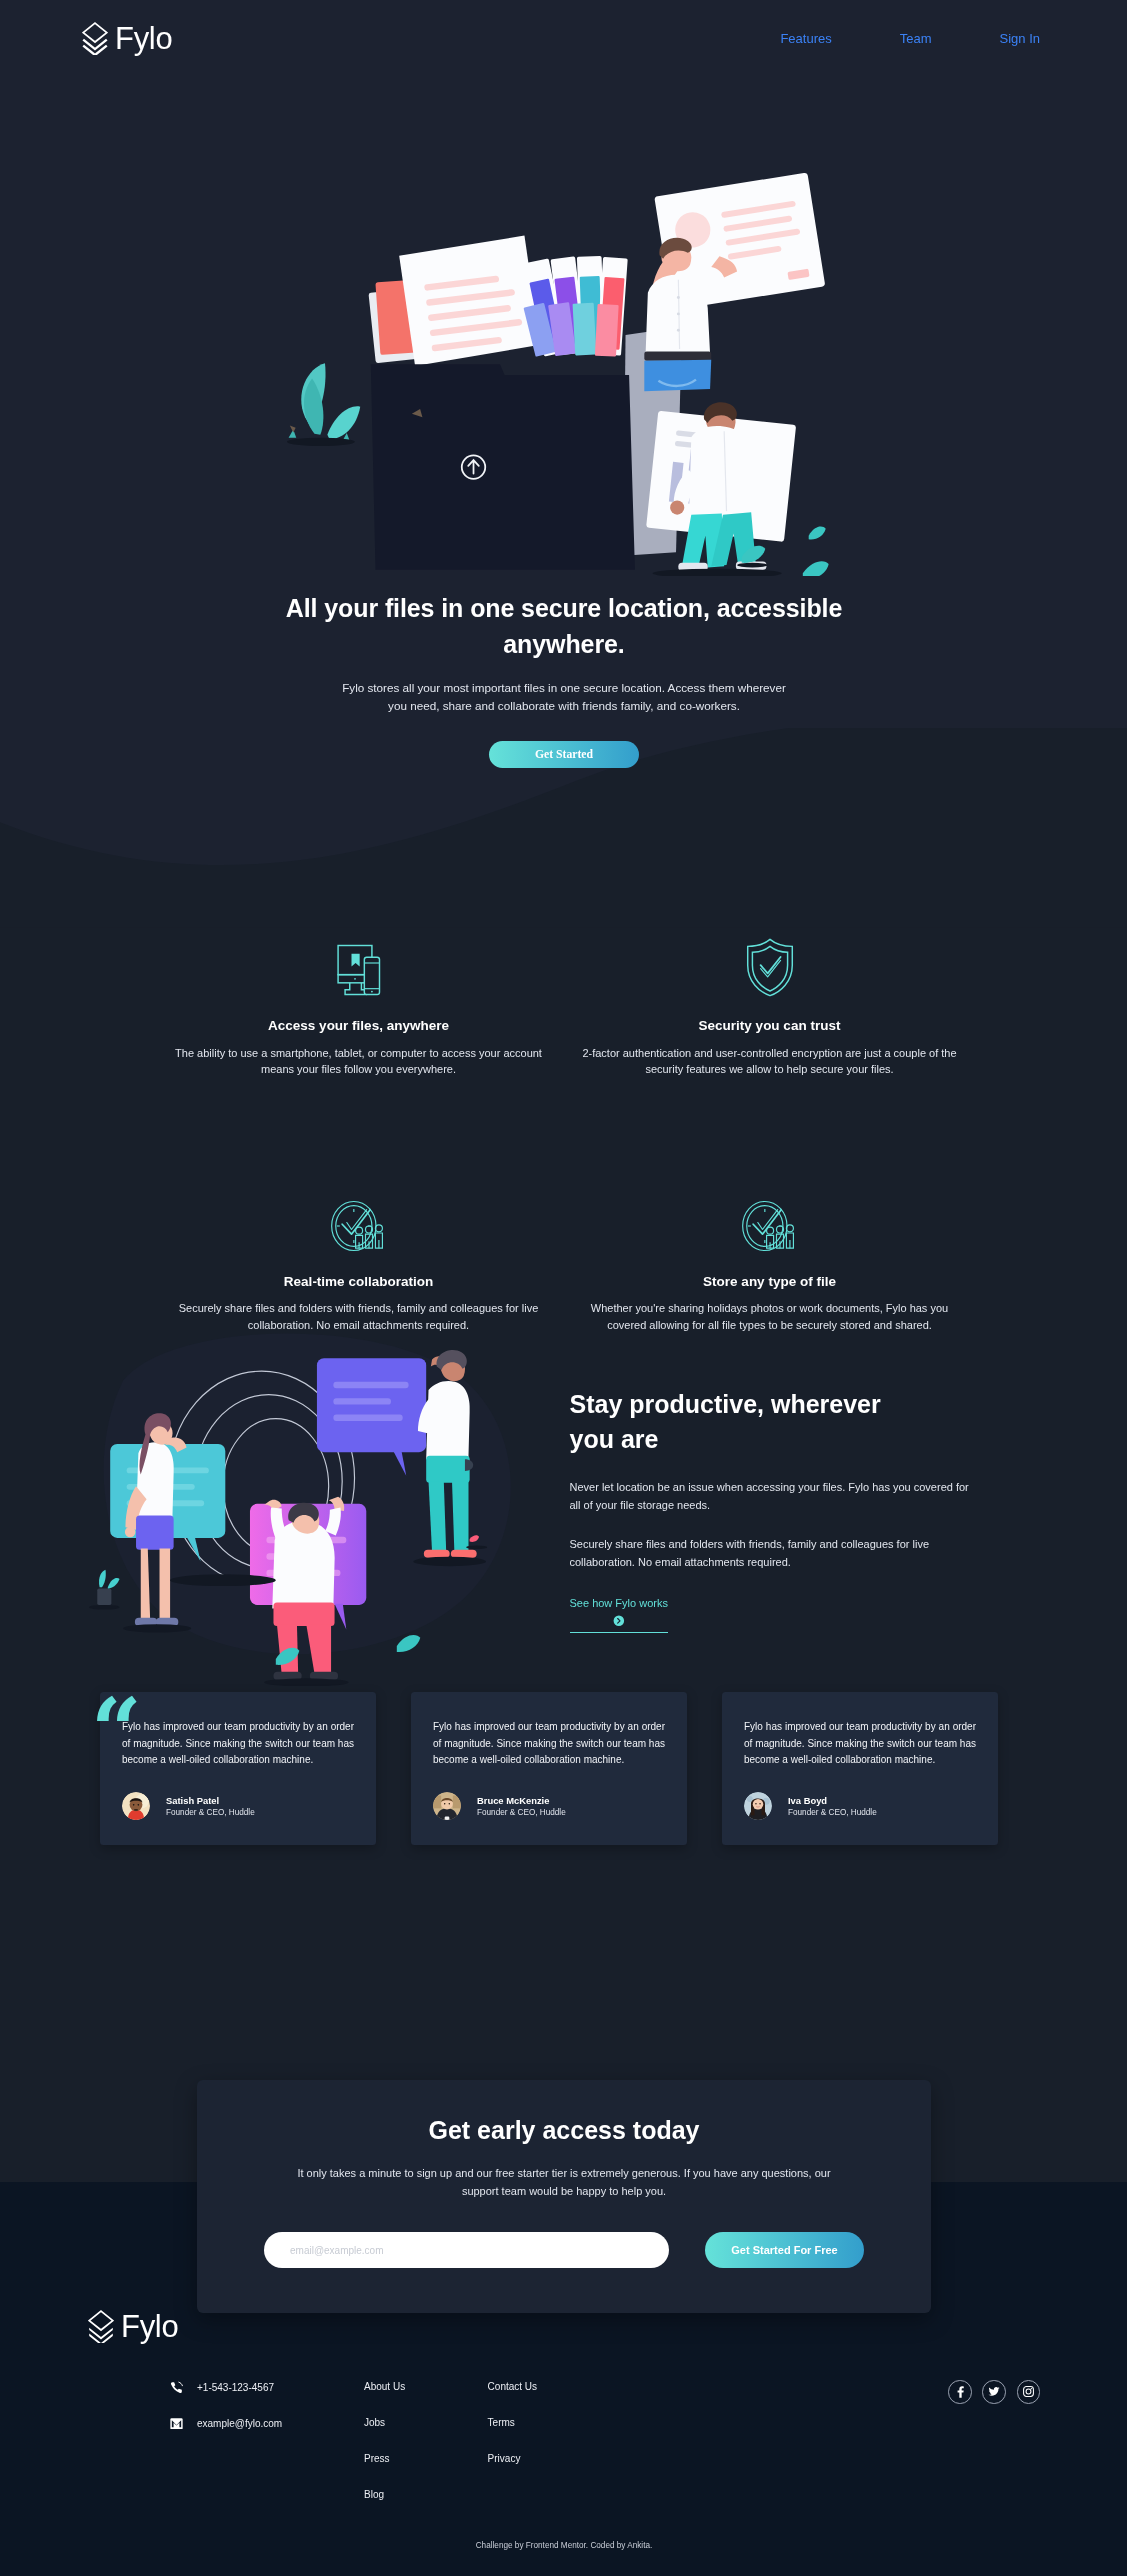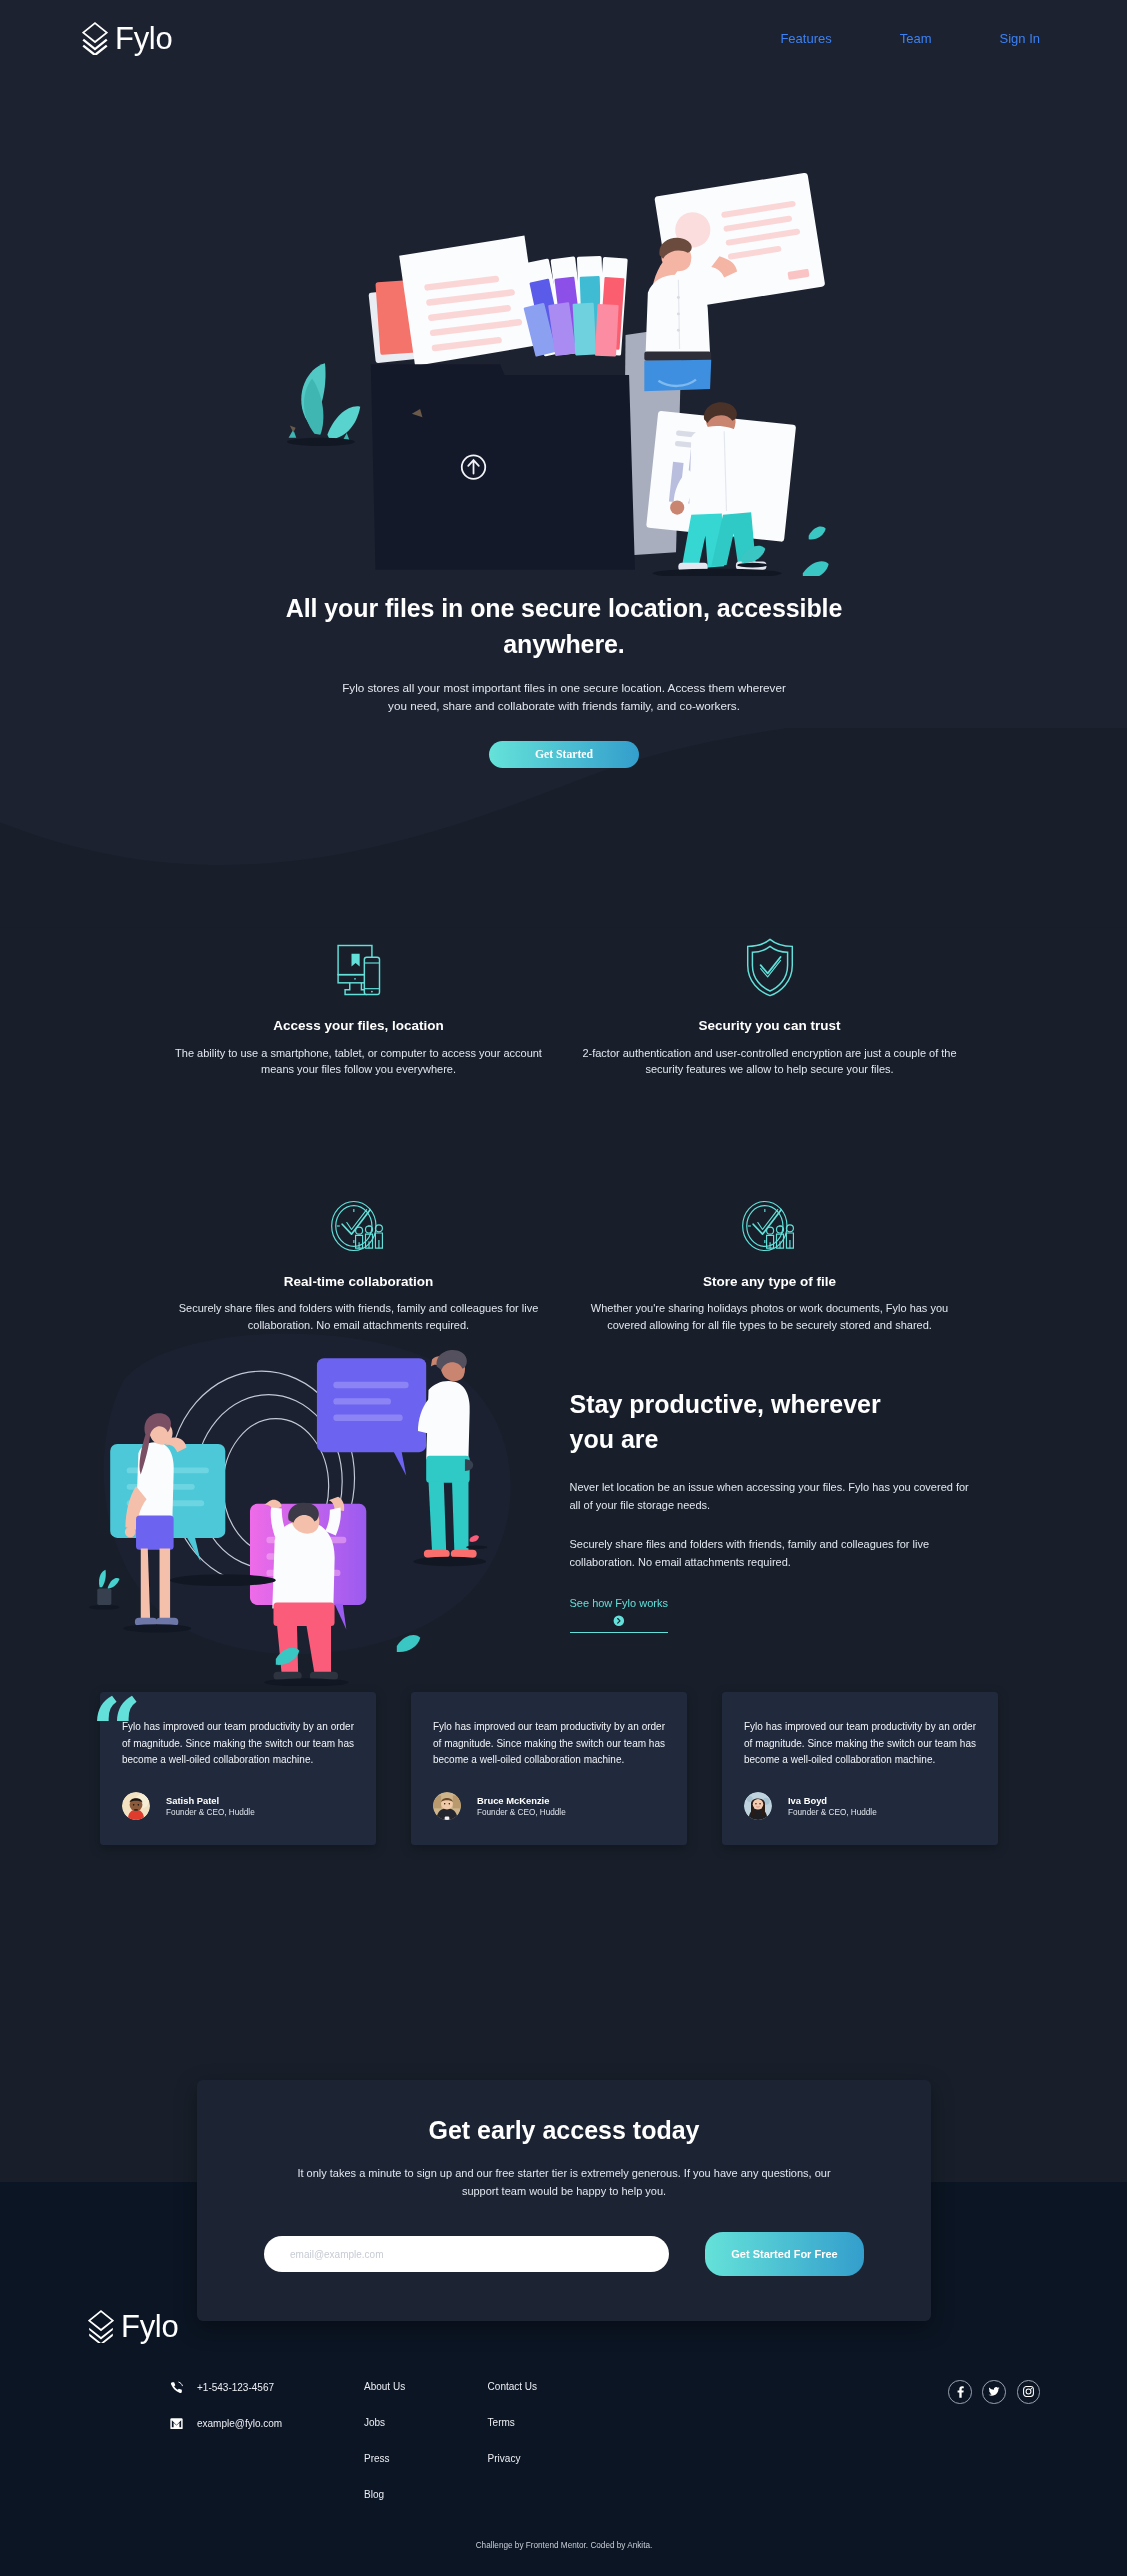--- a/index.html
+++ b/index.html
@@ -129,21 +129,21 @@
   .cta-form {
     display:flex; gap:36px; justify-content:center; margin-top:32px; align-items:center;
   }
   .cta-input {
     width:405px; height:36px; border-radius:18px; border:none; outline:none;
     padding:0 26px; font-size:10px; color:#3a3f4a; background:#fff;
     font-family:"Liberation Sans", sans-serif;
   }
   .cta-input::placeholder { color:#C7CBD3; }
   .cta-btn {
-    width:159px; height:44px; border-radius:18px; border:none; cursor:pointer;
+    width:159px; height:36px; border-radius:18px; border:none; cursor:pointer;
     color:#fff; font-size:11px; font-weight:700;
     background:linear-gradient(90deg,#65E2D9 0%,#339ECC 100%);
     font-family:"Liberation Sans", sans-serif;
   }
 
   
   .footer-bg {
     position:absolute; left:0; top:2182px; width:1128px; height:394px;
     background:#0B1523; z-index:5;
   }
@@ -333,21 +333,21 @@
           <rect x="10" y="56" width="58" height="14" fill="none" stroke="#62E0D9" stroke-width="2.5"></rect>
           <circle cx="39" cy="63" r="1.5" fill="#62E0D9"></circle>
           <path d="M30 70 L30 82 L22 82 L22 90 L58 90 L58 82 L50 82 L50 70" fill="none" stroke="#62E0D9" stroke-width="2.5"></path>
           <rect x="55" y="26" width="26" height="64" rx="4" fill="#181F2A" stroke="#62E0D9" stroke-width="2.5"></rect>
           <line x1="55" y1="36" x2="81" y2="36" stroke="#62E0D9" stroke-width="2"></line>
           <line x1="55" y1="80" x2="81" y2="80" stroke="#62E0D9" stroke-width="2"></line>
           <circle cx="68" cy="85" r="1.6" fill="#62E0D9"></circle>
           <path d="M33 20 L33 42 L40 36 L47 42 L47 20 Z" fill="#62E0D9"></path>
         </svg>
       </div>
-      <div class="feature-title">Access your files, location</div>
+      <div class="feature-title">Access your files, anywhere</div>
       <div class="feature-text">The ability to use a smartphone, tablet, or computer to access your account means your files follow you everywhere.</div>
     </div>
 
     <div class="feature">
       <div class="feature-icon">
         <svg width="54" height="61" viewBox="0 0 92 104">
           <path d="M46 4 C 34 14, 18 16, 8 16 L8 48 C 8 76, 28 94, 46 100 C 64 94, 84 76, 84 48 L84 16 C 74 16, 58 14, 46 4 Z" fill="none" stroke="#62E0D9" stroke-width="2.5"></path>
           <path d="M46 16 C 36 24, 24 26, 16 26 L16 48 C 16 72, 32 86, 46 92 C 60 86, 76 72, 76 48 L76 26 C 68 26, 56 24, 46 16 Z" fill="none" stroke="#62E0D9" stroke-width="2.5"></path>
           <path d="M30 48 L42 62 L64 34" fill="none" stroke="#62E0D9" stroke-width="3" stroke-linecap="round" stroke-linejoin="round"></path>
           <path d="M30 54 L42 68 L64 40" fill="none" stroke="#62E0D9" stroke-width="2" stroke-linecap="round" stroke-linejoin="round"></path>

